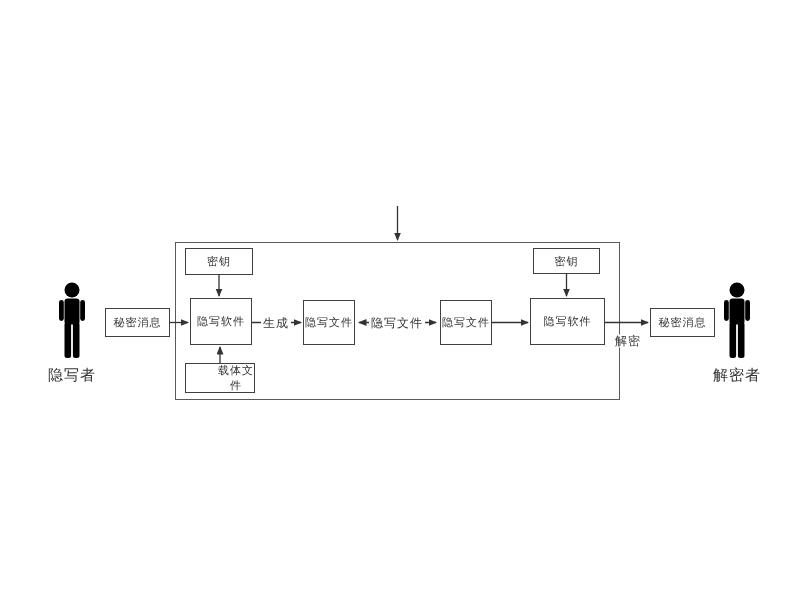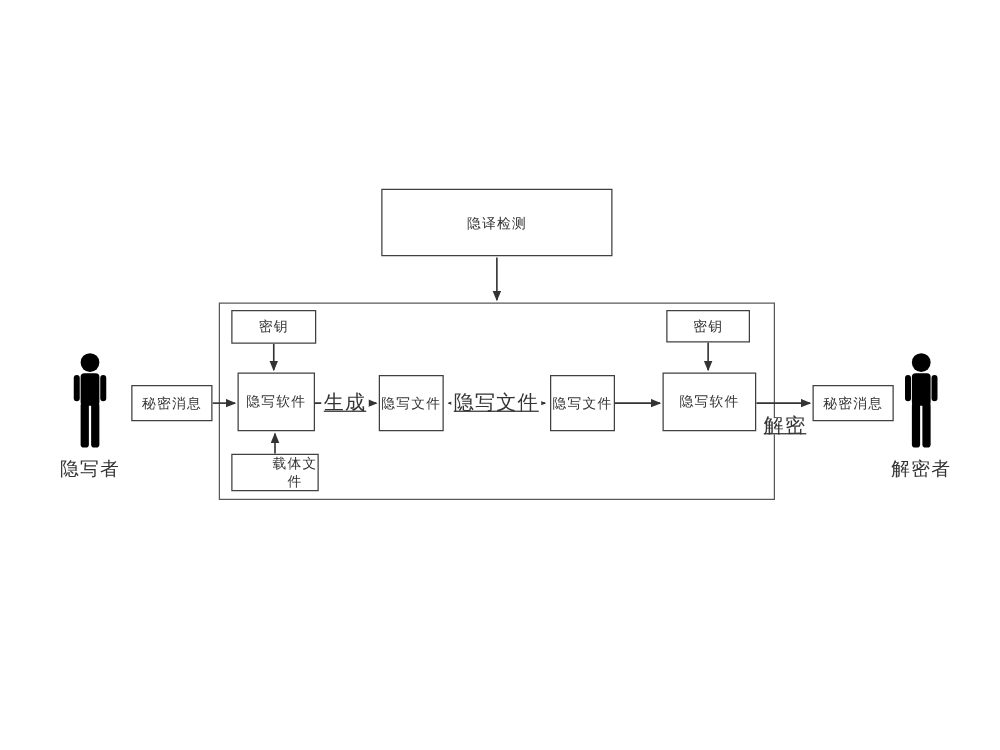--- a/index.html
+++ b/index.html
@@ -11,24 +11,23 @@
     position:absolute;background:#ffffff;border:1px solid #404040;
     display:flex;align-items:center;justify-content:center;
     font-size:11px;color:#333333;box-sizing:border-box;text-align:center;
     letter-spacing:1px;
   }
   .container-rect{
     position:absolute;border:1px solid #595959;background:transparent;box-sizing:border-box;
   }
   #edges{position:absolute;left:0;top:0;width:800px;height:600px;pointer-events:none;}
   .edge-label{
-    position:absolute;background:#ffffff;font-size:16px;color:#333333;
+    position:absolute;background:#ffffff;font-size:12px;color:#333333;
     padding:0 2px;line-height:13px;transform:translate(-50%,-50%);white-space:nowrap;
     letter-spacing:1px;
-    text-decoration:underline;
   }
   .actor{position:absolute;}
   .actor-label{
     position:absolute;font-size:15px;color:#333333;text-align:center;width:60px;
     letter-spacing:1px;
   }
   
   #detection-box{left:305px;top:151px;width:185px;height:54px;}
   #big-container{left:175px;top:242px;width:445px;height:158px;}
   #key-left{left:185px;top:248px;width:68px;height:27px;}
@@ -66,23 +65,20 @@
     <line x1="219" y1="275" x2="219" y2="296" stroke="#333333" stroke-width="1.3" marker-end="url(#arr)"></line>
     <line x1="220" y1="363" x2="220" y2="347" stroke="#333333" stroke-width="1.3" marker-end="url(#arr)"></line>
     <line x1="252" y1="322.5" x2="301" y2="322.5" stroke="#333333" stroke-width="1.3" marker-end="url(#arr)"></line>
     <line x1="397" y1="322.5" x2="359" y2="322.5" stroke="#333333" stroke-width="1.3" marker-end="url(#arr)"></line>
     <line x1="397" y1="322.5" x2="436" y2="322.5" stroke="#333333" stroke-width="1.3" marker-end="url(#arr)"></line>
     <line x1="492" y1="322.5" x2="528" y2="322.5" stroke="#333333" stroke-width="1.3" marker-end="url(#arr)"></line>
     <line x1="566.5" y1="273" x2="566.5" y2="296" stroke="#333333" stroke-width="1.3" marker-end="url(#arr)"></line>
     <line x1="605" y1="322.5" x2="648" y2="322.5" stroke="#333333" stroke-width="1.3" marker-end="url(#arr)"></line>
   </svg>
 
-  <div id="detection-box" class="node">
-    <span>隐译检测</span>
-  </div>
 
   <div id="secret-message-left" class="node">
     <span>秘密消息</span>
   </div>
 
   <div id="key-left" class="node">
     <span>密钥</span>
   </div>
 
   <div id="stego-software-left" class="node">

